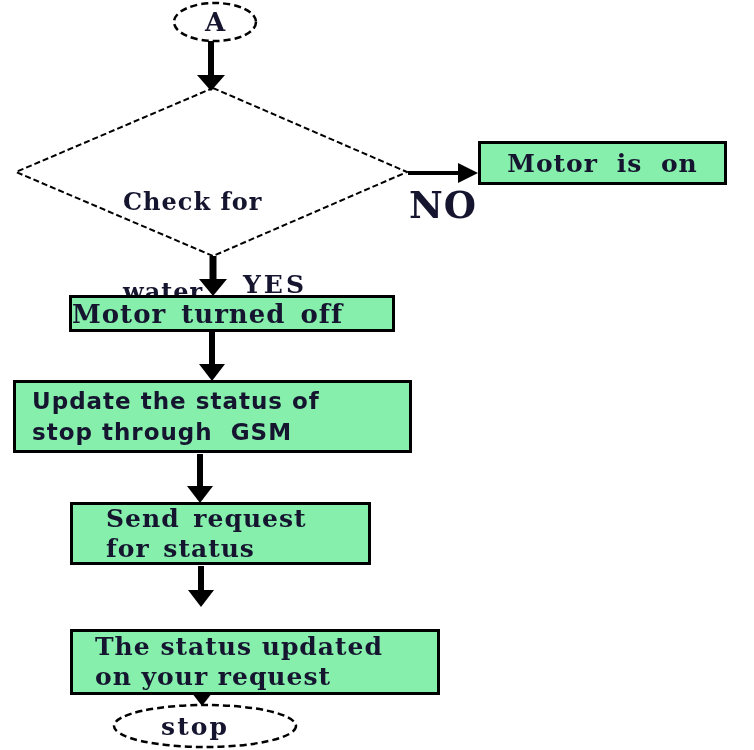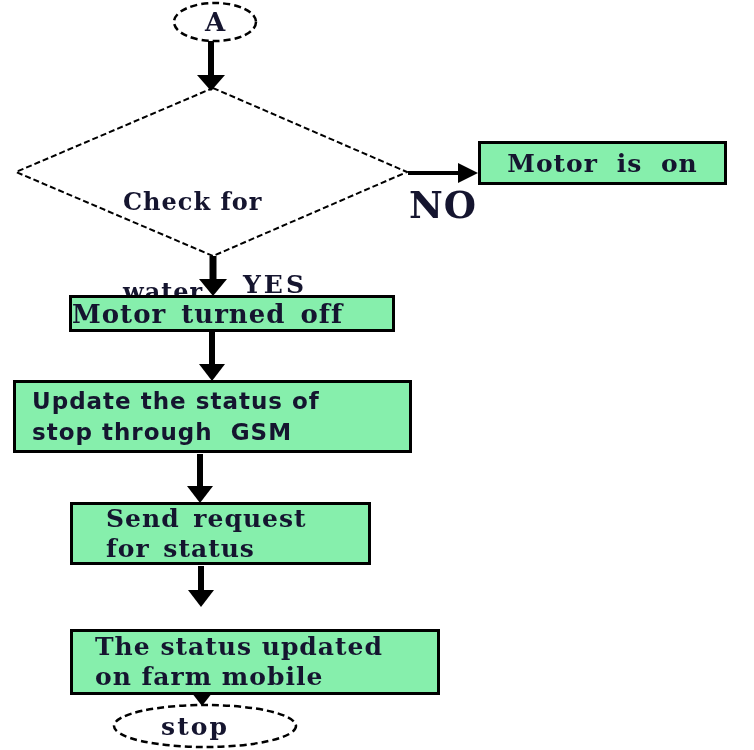--- a/index.html
+++ b/index.html
@@ -119,18 +119,18 @@
     <div class="line">stop through  GSM</div>
   </div>
 
   <div class="box" id="send-box">
     <div class="line">Send request</div>
     <div class="line">for status</div>
   </div>
 
   <div class="box" id="status-box">
     <div class="line">The status updated</div>
-    <div class="line">on farm mobile</div>
+    <div class="line">on your request</div>
   </div>
 
   <div class="label" id="stop-label">stop</div>
 
 </div>
 
 </body></html>

